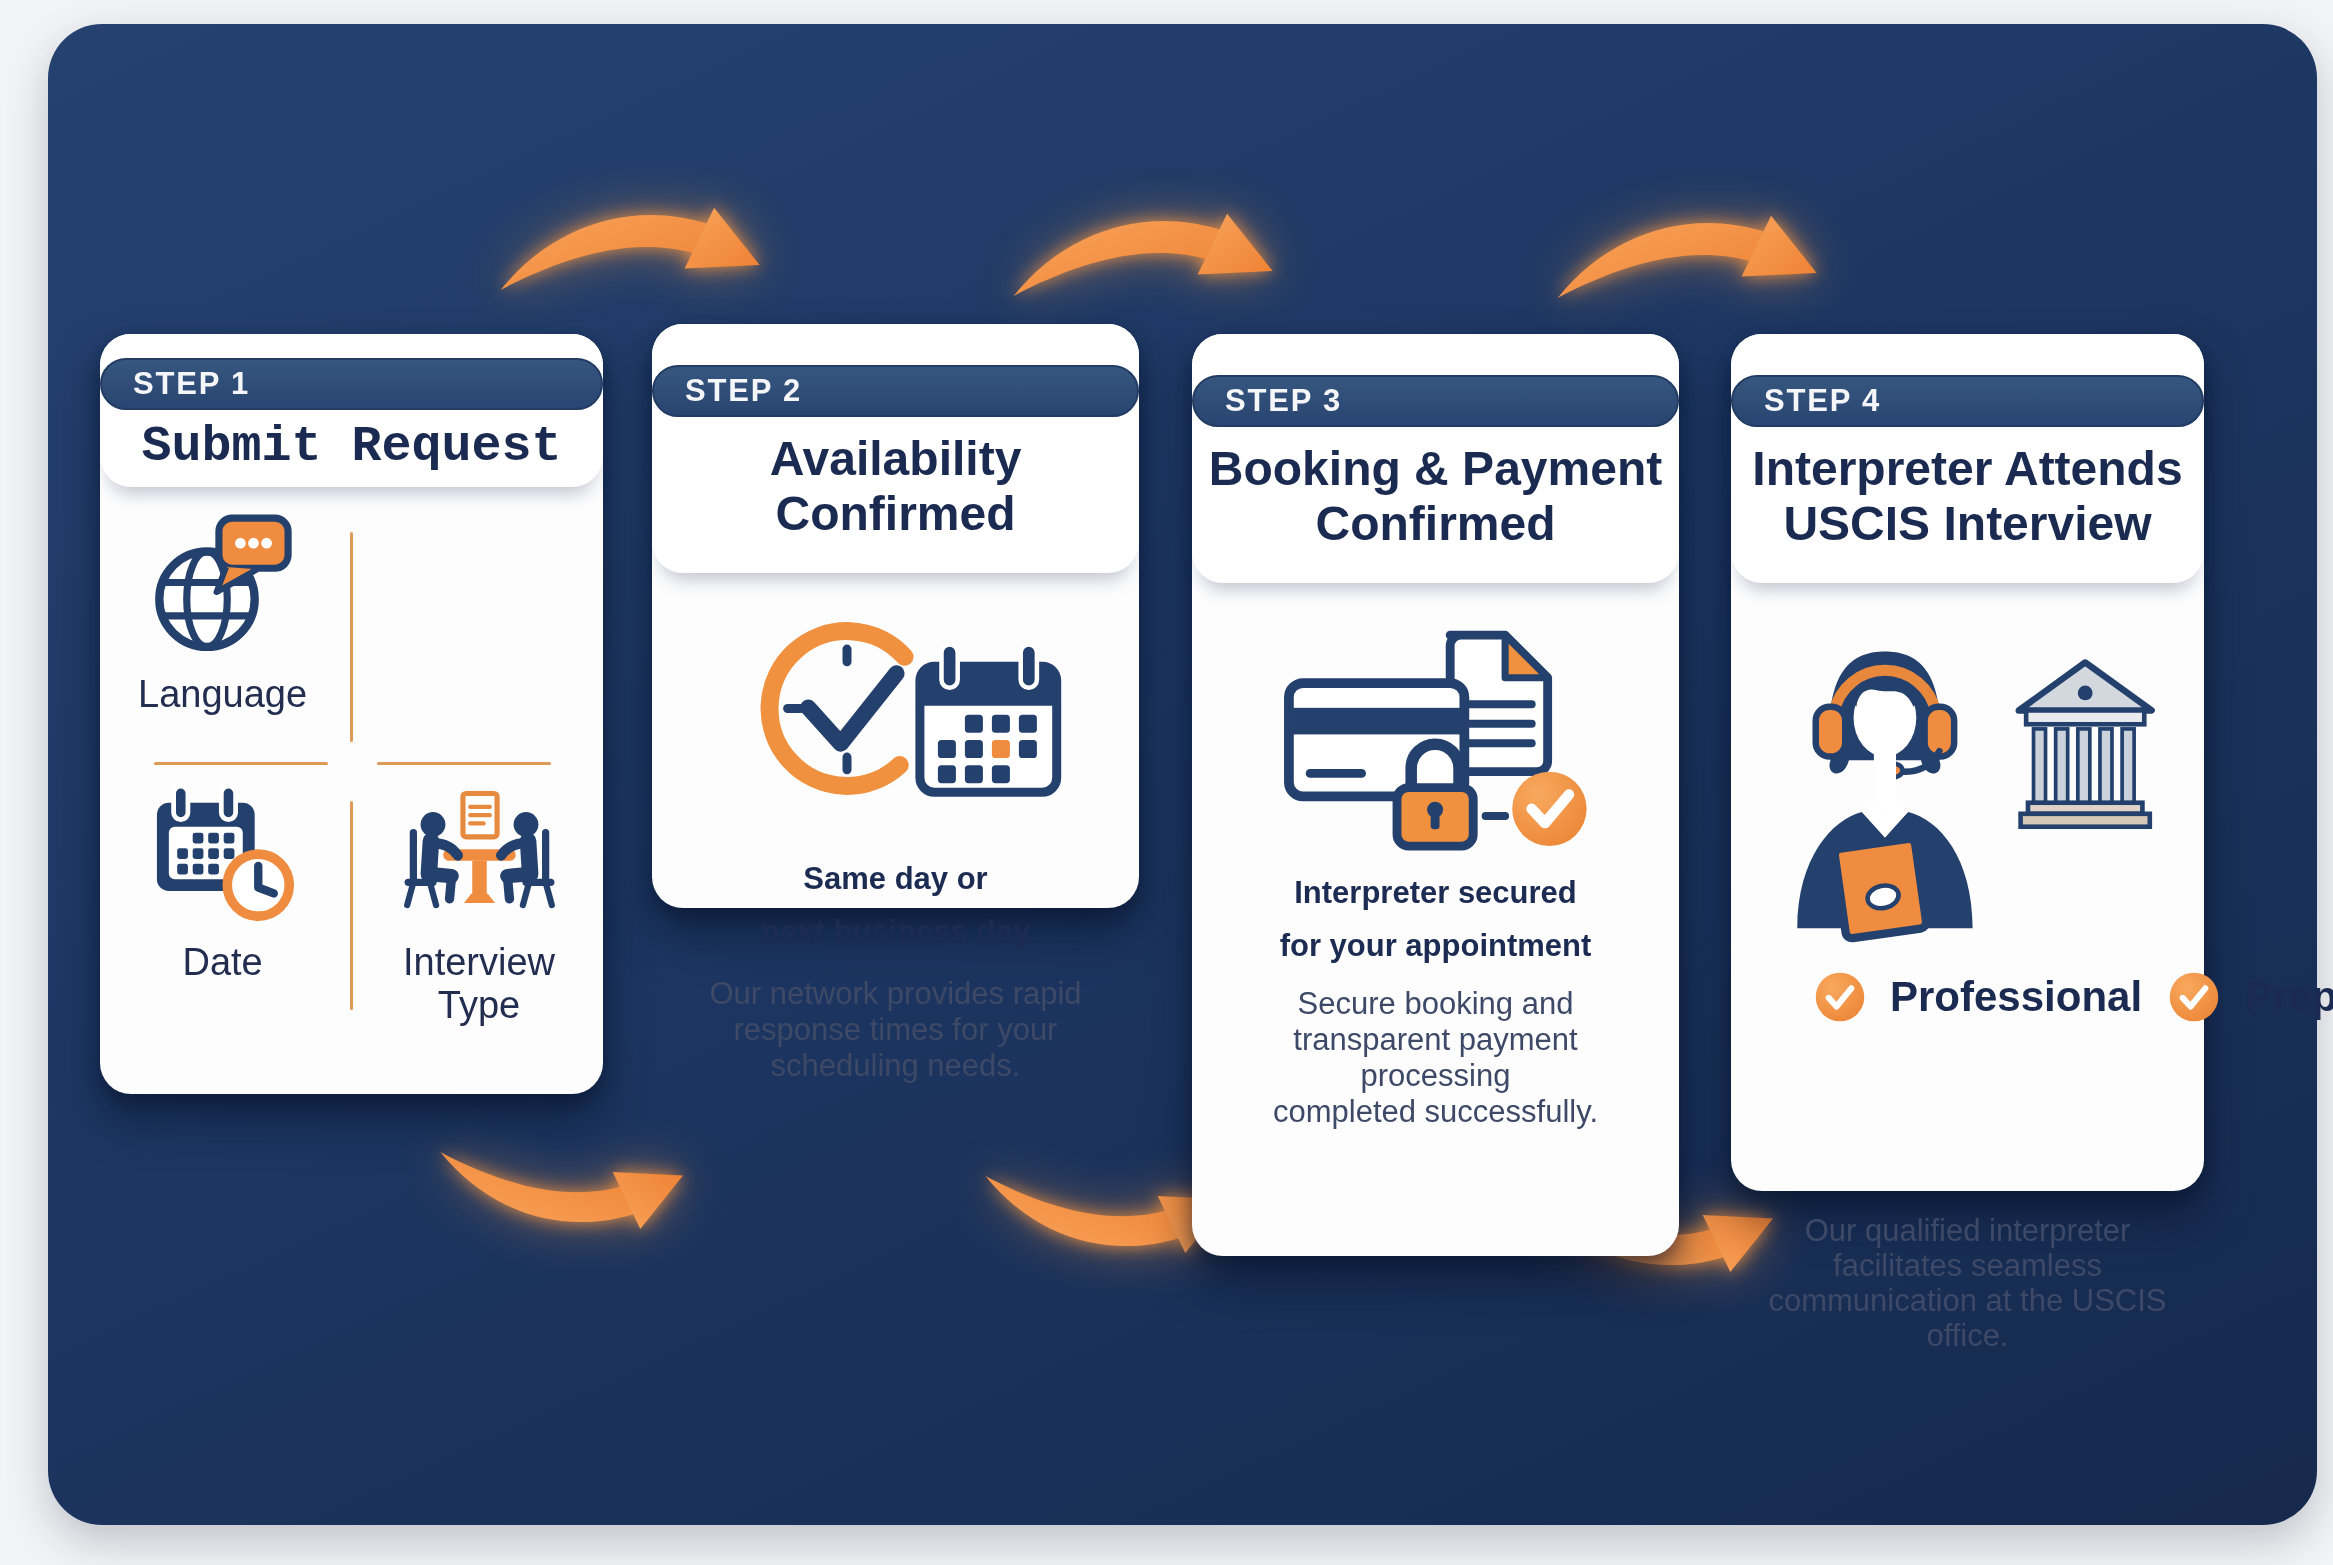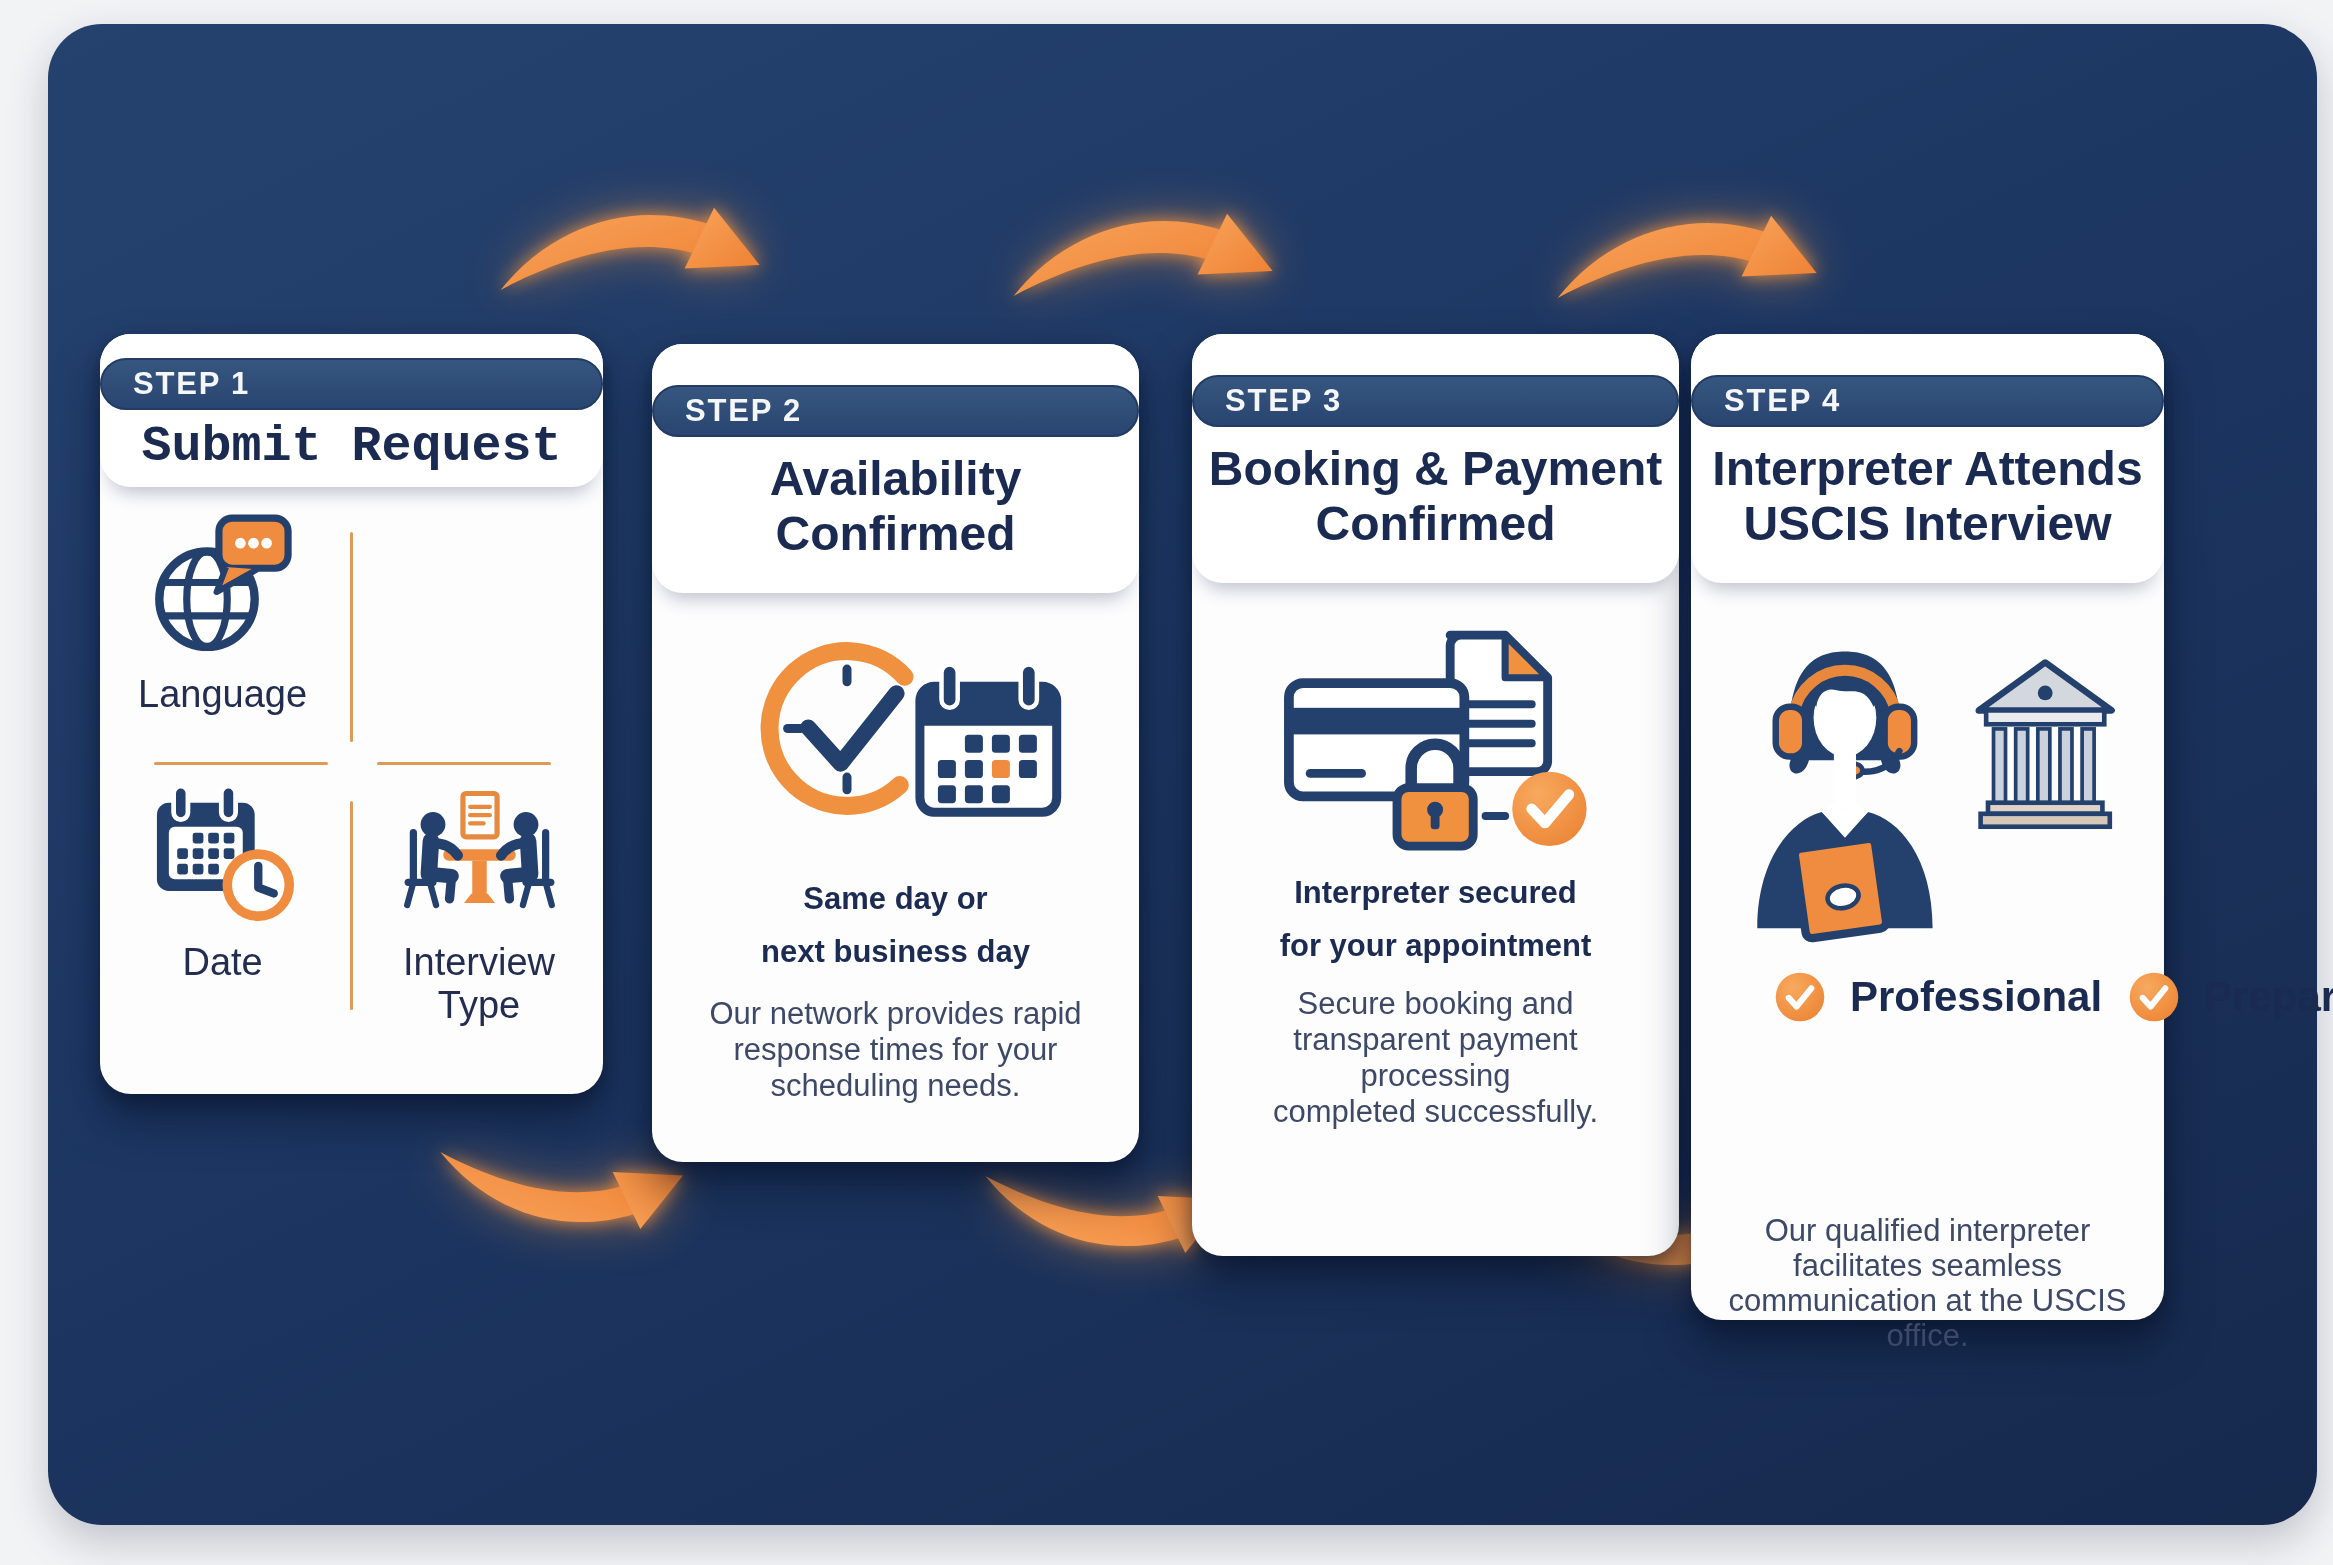--- a/index.html
+++ b/index.html
@@ -4,23 +4,23 @@
 <style>
   html,body{margin:0;padding:0;background:#f2f3f5;}
   .stage{position:relative;width:2333px;height:1565px;overflow:hidden;
          font-family:"Liberation Sans",sans-serif;background:#f2f3f5;}
   .panel{position:absolute;left:48px;top:24px;width:2269px;height:1501px;border-radius:54px;
          background:linear-gradient(155deg,#25426f 0%,#1d3763 45%,#16294d 100%);
          box-shadow:0 16.6px 41px rgba(20,30,60,.22);}
   .card{position:absolute;background:#fdfdfe;border-radius:31px;
         box-shadow:0 26px 44px rgba(6,16,38,.5),0 7.4px 14.8px rgba(6,16,38,.32);}
   .card1{left:100px;top:334px;width:503px;height:760px;}
-  .card2{left:652px;top:344px;width:487px;height:818px;}
+  .card2{left:652px;top:324px;width:487px;height:584px;}
   .card3{left:1192px;top:334px;width:487px;height:922px;}
-  .card4{left:1691px;top:334px;width:473px;height:986px;}
+  .card4{left:1731px;top:334px;width:473px;height:857px;}
   .cardhead{position:absolute;left:0;right:0;top:0;border-radius:31px;background:#ffffff;
             box-shadow:0 14.8px 18.5px -9.2px rgba(28,44,84,.28);
             display:flex;flex-direction:column;z-index:2;}
   .card1 .cardhead{height:153px;}
   .card2 .cardhead,.card3 .cardhead,.card4 .cardhead{height:249px;}
   .badge{margin-top:41px;padding:8.3px 31px;border:2.8px solid #223c63;border-radius:922px;
          background:linear-gradient(180deg,#36567f,#294571);color:#f4f6f9;
          font-size:31px;font-weight:700;letter-spacing:1.8px;line-height:1;}
   .card1 .badge{margin-top:24px;}
   .title{margin:14.8px 0 0 0;color:#1b2a50;font-weight:700;text-align:center;

